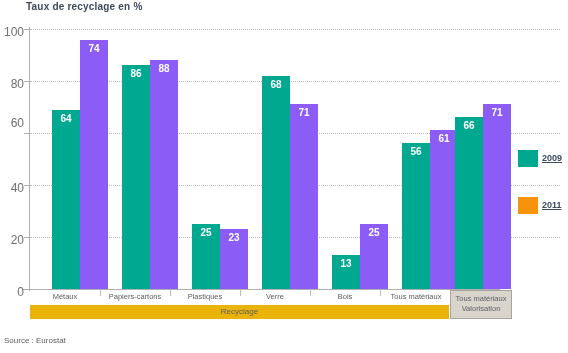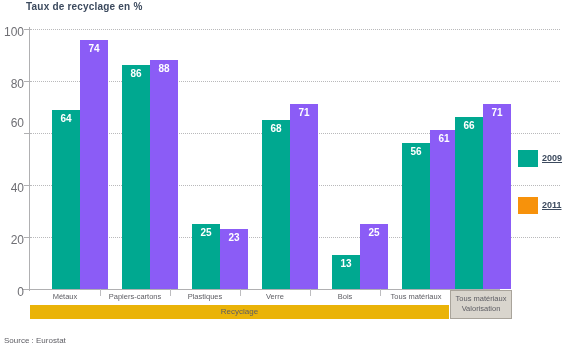--- a/index.html
+++ b/index.html
@@ -262,21 +262,21 @@
     <div class="group" style="left:162px; width:56px">
       <div class="bar s2009" style="height:65px">
         <span class="bar-label">25</span>
       </div>
       <div class="bar s2011" style="height:59.8px">
         <span class="bar-label">23</span>
       </div>
     </div>
 
     <div class="group" style="left:232px; width:56px">
-      <div class="bar s2009" style="height:169px">
+      <div class="bar s2009" style="height:213px">
         <span class="bar-label">68</span>
       </div>
       <div class="bar s2011" style="height:184.6px">
         <span class="bar-label">71</span>
       </div>
     </div>
 
     <div class="group" style="left:302px; width:56px">
       <div class="bar s2009" style="height:33.8px">
         <span class="bar-label">13</span>

